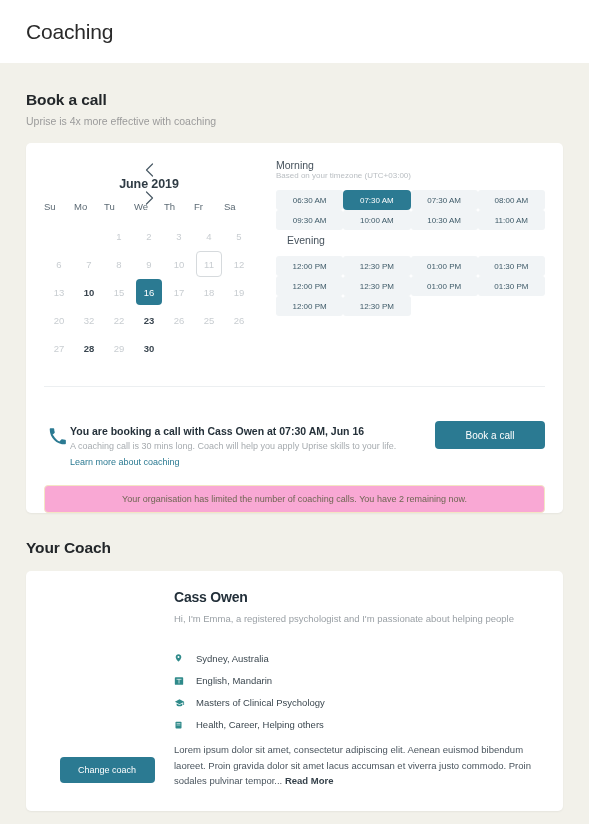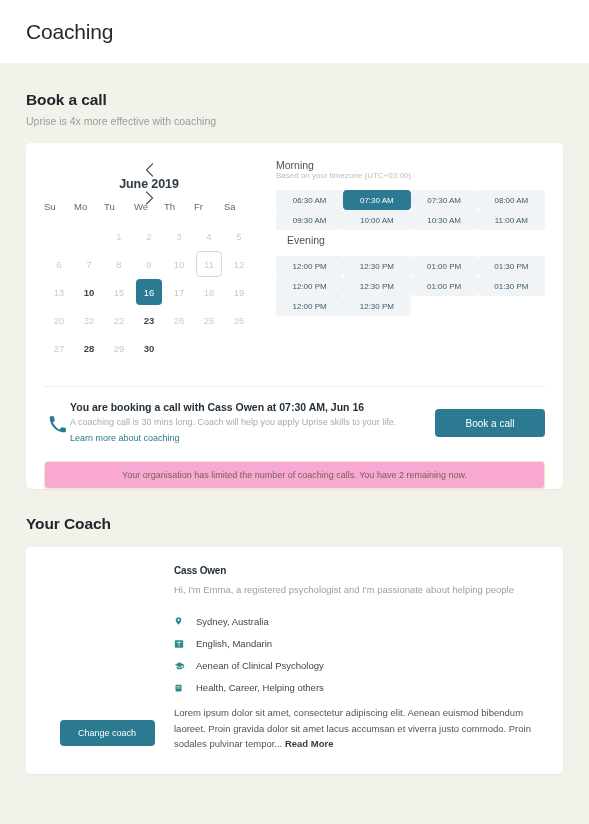--- a/index.html
+++ b/index.html
@@ -165,20 +165,21 @@
     display: flex;
     align-items: center;
     justify-content: center;
     padding-top: 2px;
   }
   .confirm-text { flex: 1; padding-right: 12px; }
   .confirm-title {
     font-size: 10.5px;
     font-weight: 700;
     color: #25313a;
+    margin-top: 24px;
   }
   .confirm-desc {
     font-size: 9px;
     color: #a6abaf;
     margin-top: 4px;
   }
   .confirm-link {
     font-size: 9px;
     color: #2b7a92;
     margin-top: 4px;
@@ -243,31 +244,31 @@
     border: none;
     border-radius: 4px;
     font-size: 9px;
     font-family: "Liberation Sans", sans-serif;
     height: 26px;
     width: 95px;
     cursor: pointer;
   }
   .coach-right { flex: 1; padding-left: 6px; }
   .coach-name {
-    font-size: 10px;
+    font-size: 14px;
     font-weight: 700;
     color: #23303a;
     letter-spacing: -0.2px;
   }
   .coach-tagline {
     font-size: 9.5px;
     color: #9aa0a5;
     margin-top: 8px;
   }
-  .coach-facts { margin-top: 20px; }
+  .coach-facts { margin-top: 28px; }
   .fact {
     display: flex;
     align-items: center;
     margin-bottom: 11px;
   }
   .fact-icon {
     flex: 0 0 22px;
     color: #2f8a8a;
     display: flex;
     align-items: center;
@@ -505,21 +506,21 @@
                 </svg>
               </span>
               <span class="fact-text">English, Mandarin</span>
             </div>
             <div class="fact">
               <span class="fact-icon">
                 <svg width="11" height="10" viewBox="0 0 24 24" fill="currentColor">
                   <path d="M12 3L1 9l11 6 9-4.9V17h2V9L12 3zM5 13.2V17c0 1.7 3.1 3 7 3s7-1.3 7-3v-3.8l-7 3.8-7-3.8z"></path>
                 </svg>
               </span>
-              <span class="fact-text">Aenean of Clinical Psychology</span>
+              <span class="fact-text">Masters of Clinical Psychology</span>
             </div>
             <div class="fact">
               <span class="fact-icon">
                 <svg width="9" height="10" viewBox="0 0 24 24" fill="currentColor">
                   <rect x="4" y="3" width="16" height="18" rx="2"></rect>
                   <path d="M8 8h8M8 12h8" stroke="#fff" stroke-width="1.5" stroke-linecap="round"></path>
                 </svg>
               </span>
               <span class="fact-text">Health, Career, Helping others</span>
             </div>

